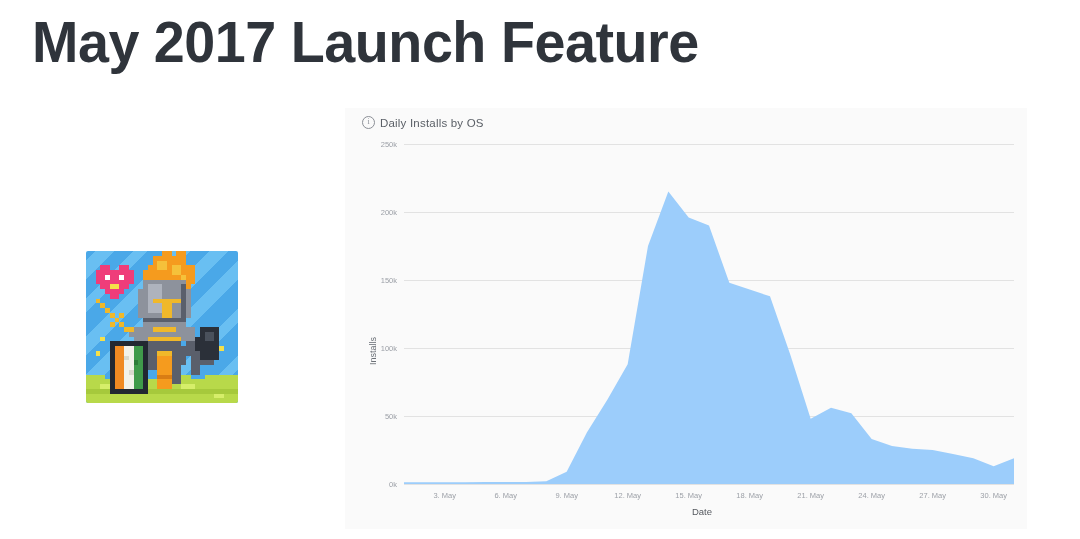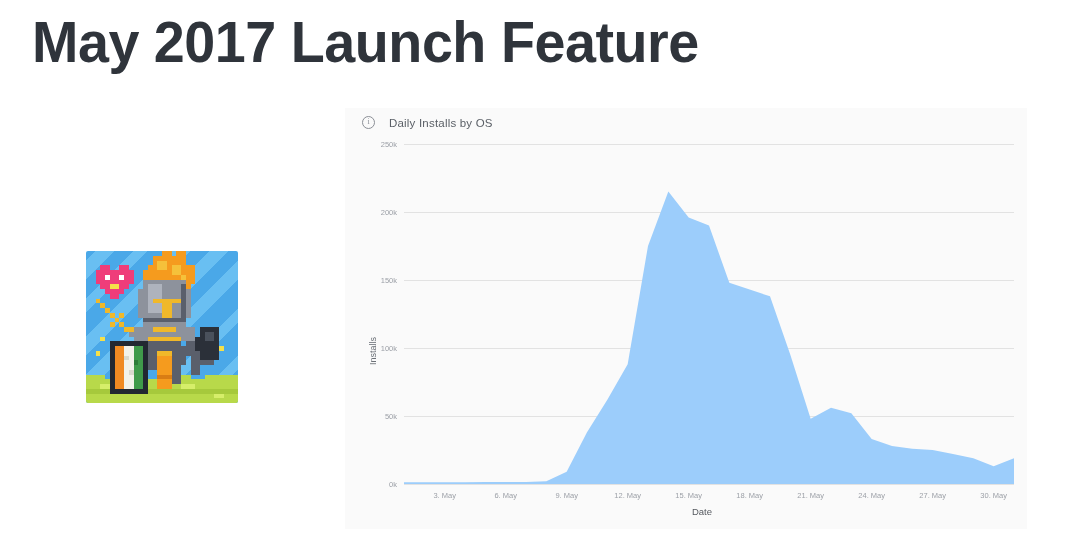--- a/index.html
+++ b/index.html
@@ -80,21 +80,20 @@
     text-align: center;
     font-size: 8px;
     line-height: 11px;
     color: #8b8f96;
     font-family: "Liberation Serif", serif;
   }
   .chart-title {
     font-size: 11.5px;
     color: #5a5f66;
     letter-spacing: 0.2px;
-    margin-left: 9px;
   }
 
   .plot-area {
     position: absolute;
     left: 17px;
     top: 28px;
     right: 8px;
     bottom: 10px;
   }
   .chart-svg {

